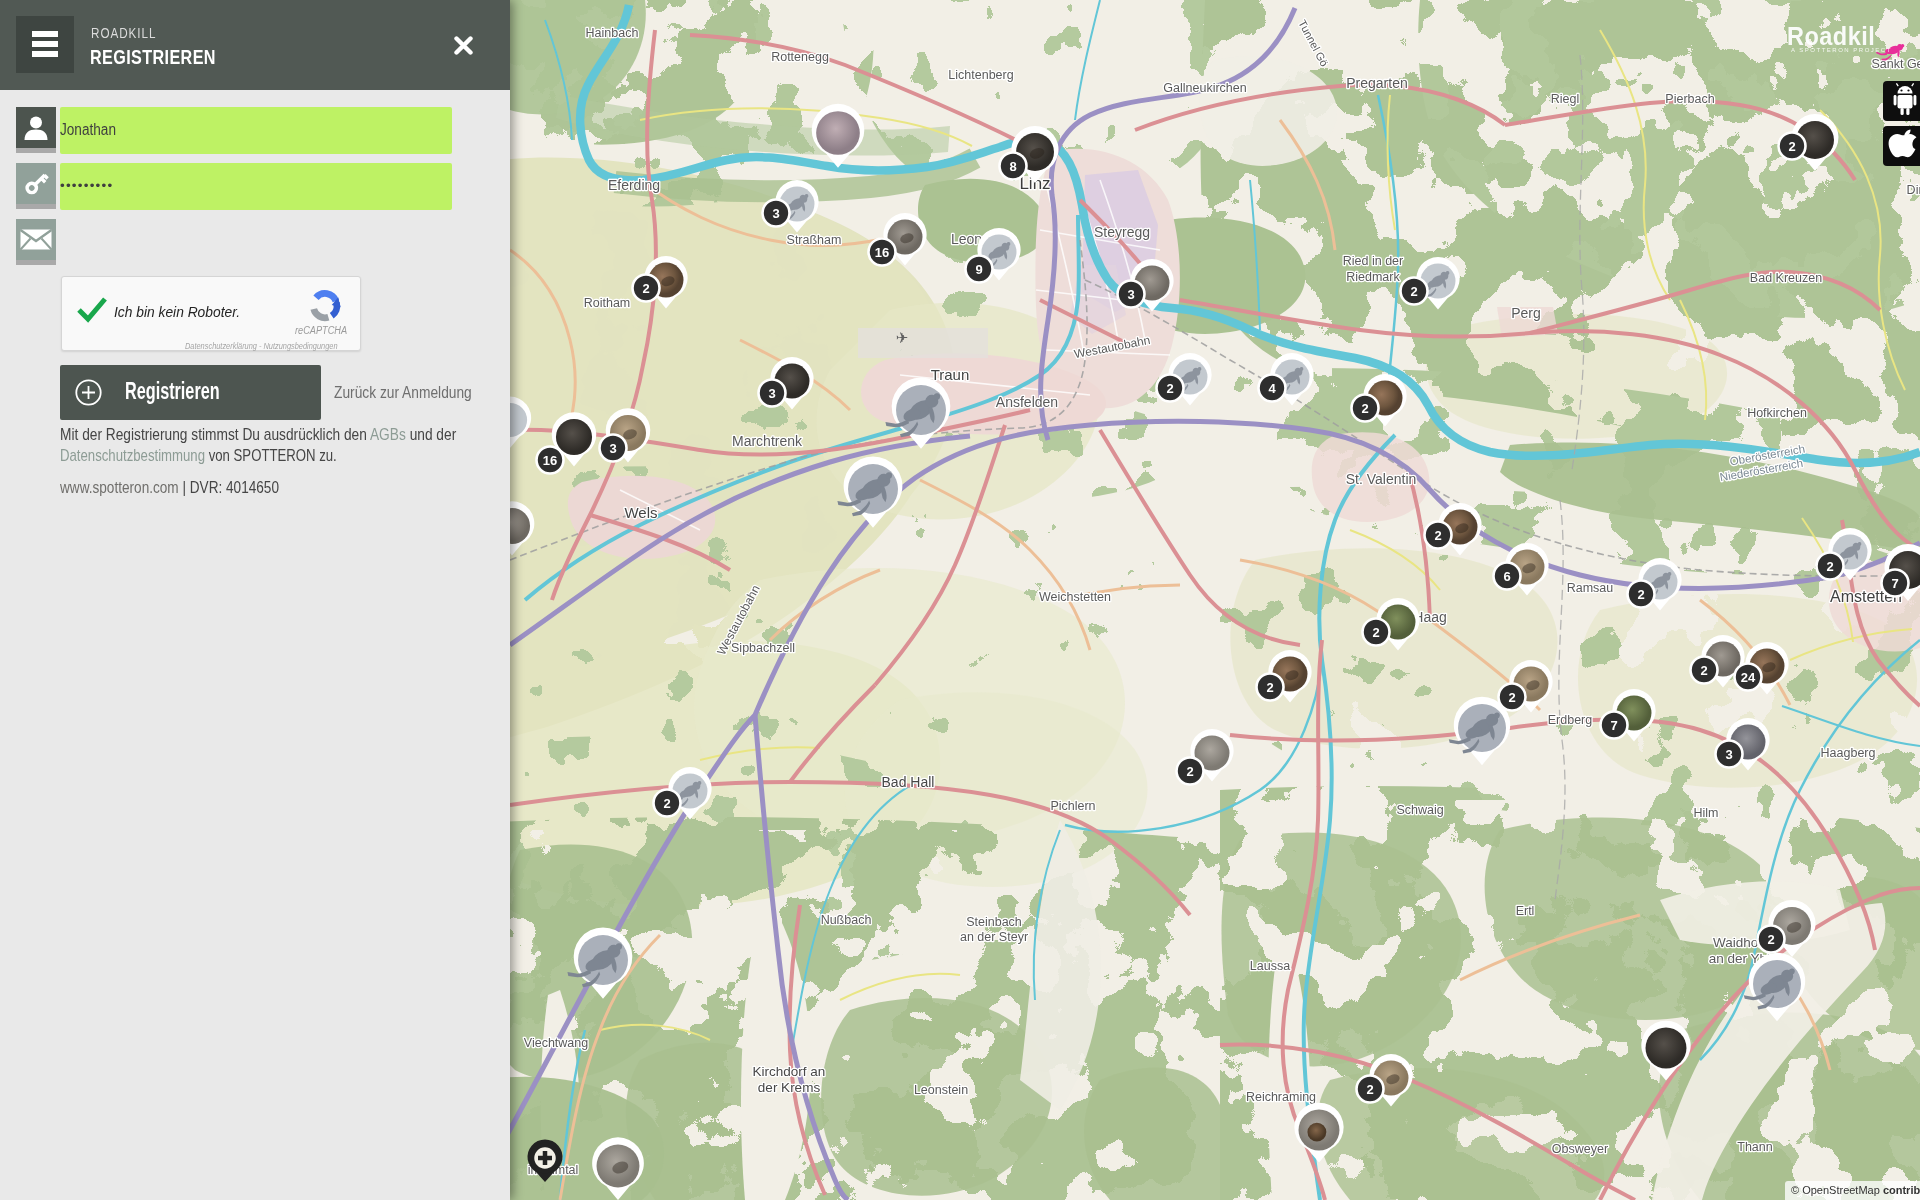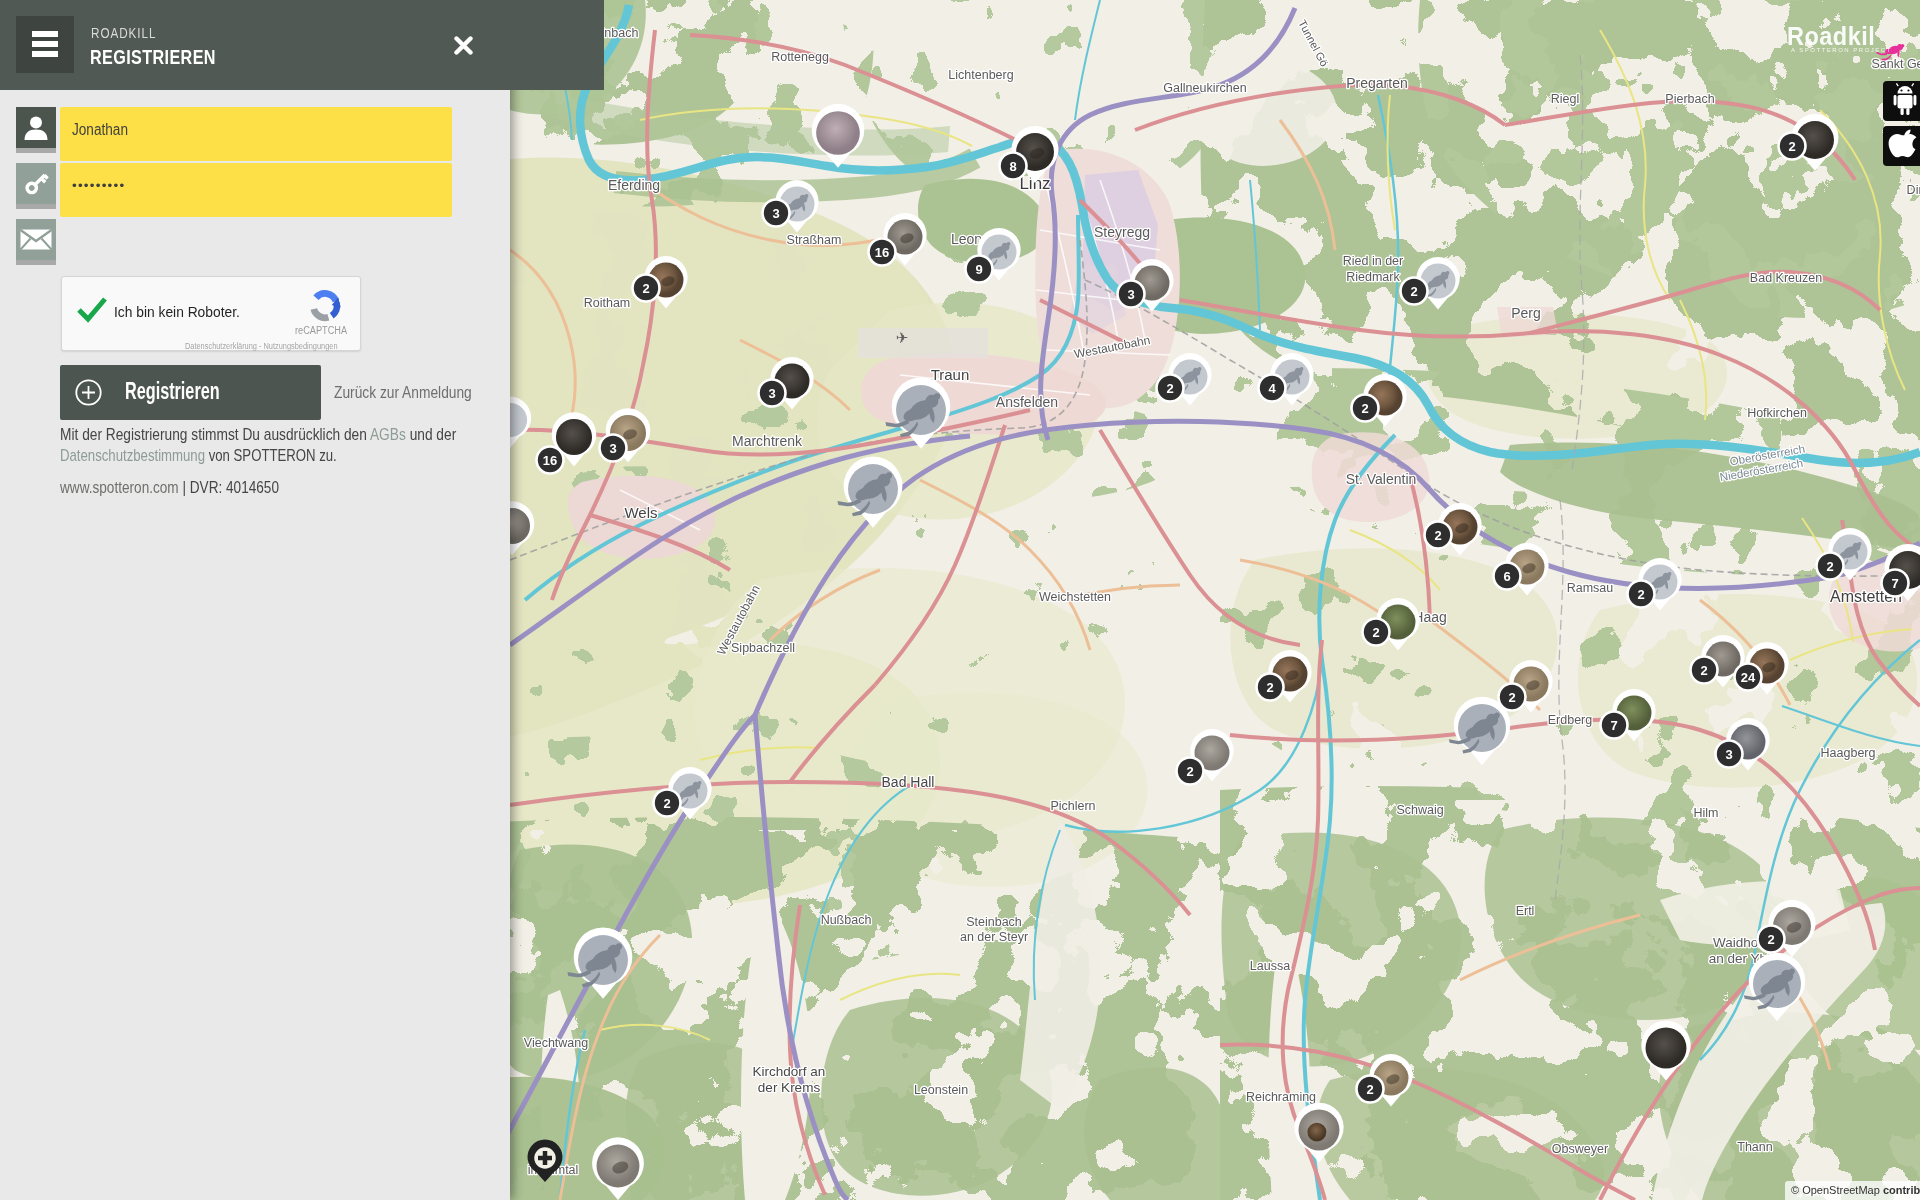--- a/index.html
+++ b/index.html
@@ -1,34 +1,34 @@
 <!DOCTYPE html>
 <html><head><meta charset="utf-8">
 <style>
   html,body{margin:0;padding:0;width:1920px;height:1200px;overflow:hidden;
     font-family:"Liberation Sans",sans-serif;}
   #stage{position:relative;width:1920px;height:1200px;background:#f2efe6;overflow:hidden;}
   #map{position:absolute;left:0;top:0;}
   
   #panel{position:absolute;left:0;top:0;width:510px;height:1200px;background:#e9e9e9;
     box-shadow:3px 0 10px rgba(0,0,0,.4);}
-  #phead{position:absolute;left:0;top:0;width:604px;height:90px;background:#515954;}
+  #phead{position:absolute;left:0;top:0;width:510px;height:90px;background:#515954;}
   #burger{position:absolute;left:16px;top:16px;width:58px;height:57px;background:#3e4541;}
   .bbar{position:absolute;left:16px;width:26px;height:6px;background:#fff;}
   #ptitle1{position:absolute;left:91px;top:24px;font-size:15px;letter-spacing:1.2px;color:#dcdcdc;
     white-space:nowrap;transform:scaleX(.78);transform-origin:0 0;}
   #ptitle2{position:absolute;left:90px;top:45px;font-size:21px;font-weight:bold;letter-spacing:.5px;color:#fff;
     white-space:nowrap;transform:scaleX(.77);transform-origin:0 0;}
   .icobox{position:absolute;left:16px;width:40px;height:41px;}
   .icostrip{position:absolute;left:16px;width:40px;height:5px;background:#a9a9a9;}
-  .inp{position:absolute;left:60px;width:392px;height:54px;background:#fde047;border-radius:2px;
-    font-size:16px;color:#3f3f3f;line-height:45px;padding-left:12px;box-sizing:border-box;}
+  .inp{position:absolute;left:60px;width:392px;height:47px;background:#bef264;border-radius:2px;
+    font-size:16px;color:#3f3f3f;line-height:45px;padding-left:0;box-sizing:border-box;}
   .inp span{display:inline-block;transform:scaleX(.85);transform-origin:0 50%;white-space:nowrap;}
   #captcha{position:absolute;left:61px;top:276px;width:300px;height:75px;background:#f9f9f9;
-    border:1px solid #d5d5d5;border-radius:3px;box-shadow:0 1px 2px rgba(0,0,0,.1);box-sizing:border-box;}
+    border:1px solid #d5d5d5;border-radius:3px;box-shadow:0 1px 2px rgba(0,0,0,.1);box-sizing:border-box;font-style:italic;}
   #capt-text{position:absolute;left:52px;top:26px;font-size:15px;color:#242424;
     white-space:nowrap;transform:scaleX(.92);transform-origin:0 0;}
   #capt-brand{position:absolute;left:233px;top:48px;font-size:10px;color:#9b9b9b;
     transform:scaleX(.92);transform-origin:0 0;}
   #capt-small{position:absolute;left:123px;top:64px;font-size:8.5px;color:#a5a5a5;
     white-space:nowrap;transform:scaleX(.87);transform-origin:0 0;}
   #regbtn{position:absolute;left:60px;top:365px;width:261px;height:55px;background:#4d5550;border-radius:2px;}
   #regbtn span{position:absolute;left:65px;top:13px;font-size:23px;font-weight:bold;color:#fff;
     white-space:nowrap;transform:scaleX(.705);transform-origin:0 0;}
   #backlink{position:absolute;left:334px;top:383px;font-size:17px;color:#6f6f6f;

